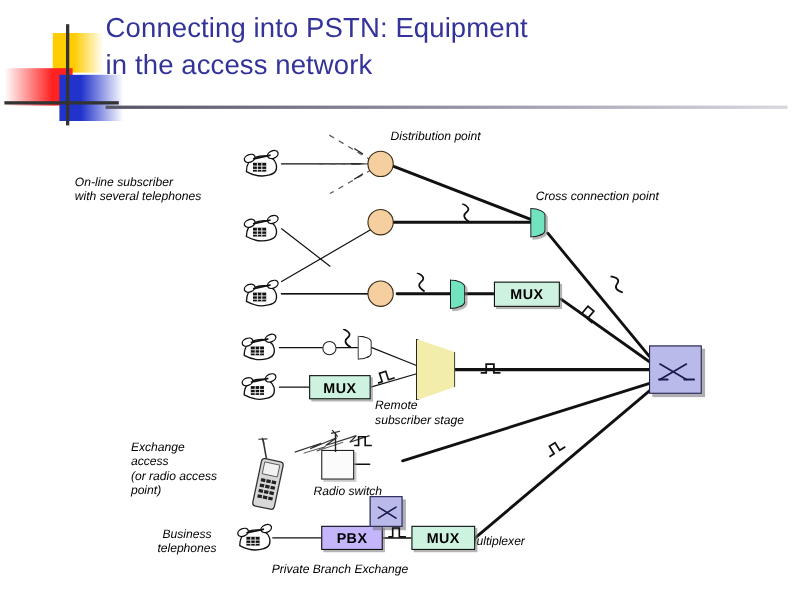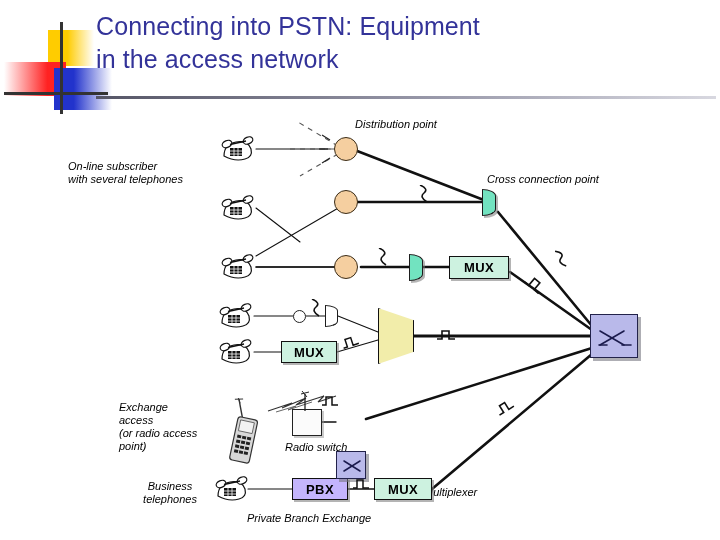--- a/index.html
+++ b/index.html
@@ -258,20 +258,22 @@
   </svg>
 
   <div class="dlabel" style="left:68px; top:56px; width:160px;">On-line subscriber
 with several telephones</div>
 
   <div class="dlabel" style="left:355px; top:14px; width:140px;">Distribution point</div>
 
   <div class="dlabel" style="left:487px; top:69px; width:160px;">Cross connection point</div>
 
 
+  <div class="dlabel" style="left:341px; top:259px; width:110px;">Remote
+subscriber stage</div>
 
   <div class="dlabel" style="left:119px; top:297px; width:112px;">Exchange
 access
 (or radio access
 point)</div>
 
   <div class="dlabel" style="left:285px; top:337px; width:100px;">Radio switch</div>
 
 
   <div class="dlabel center" style="left:124px; top:376px; width:92px;">Business

